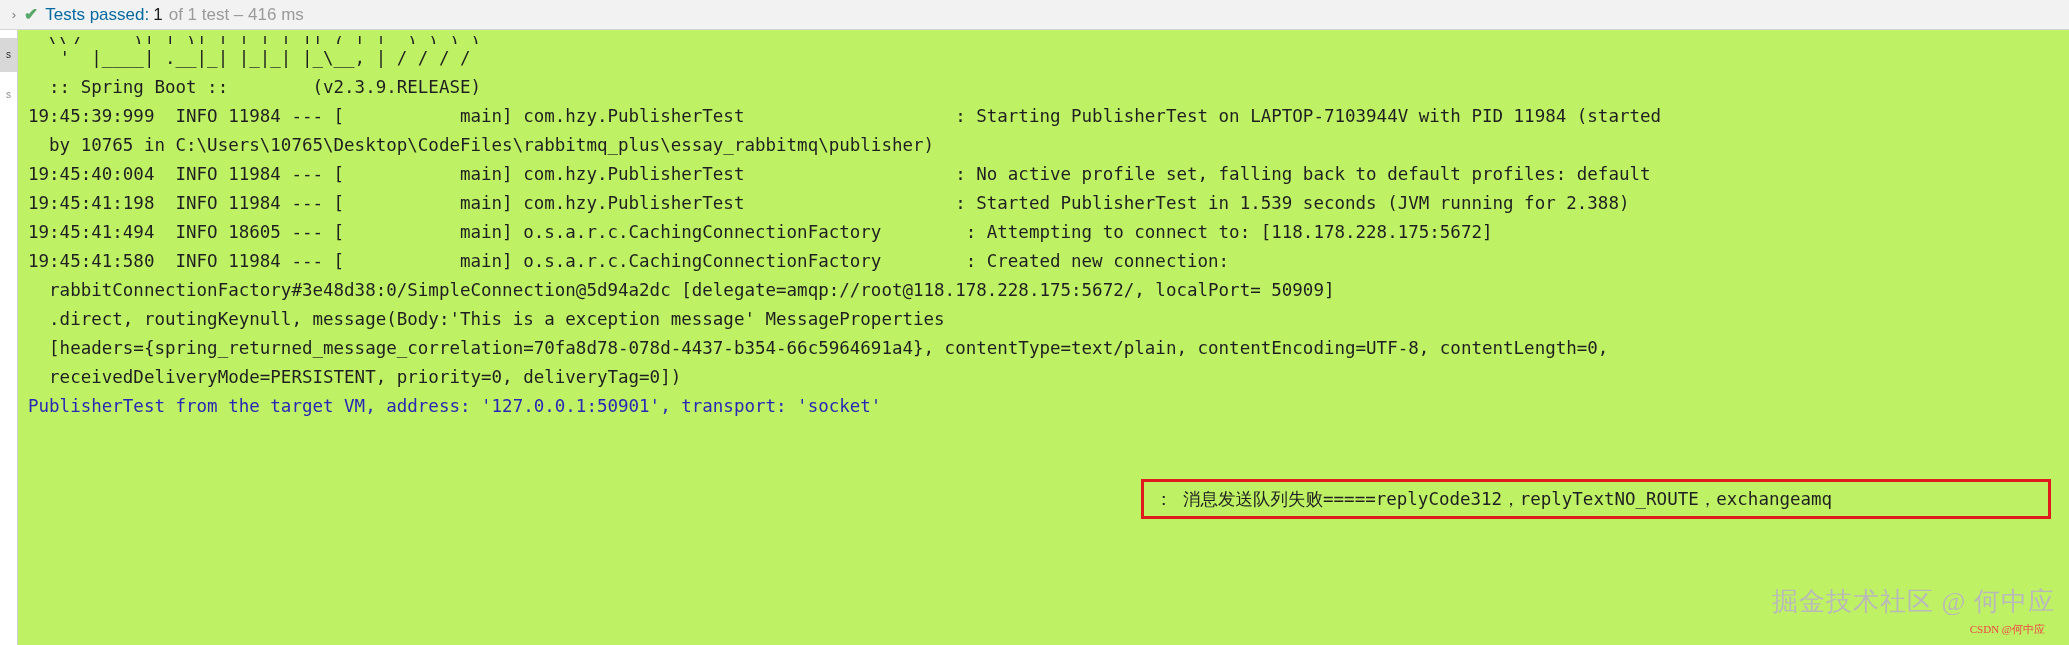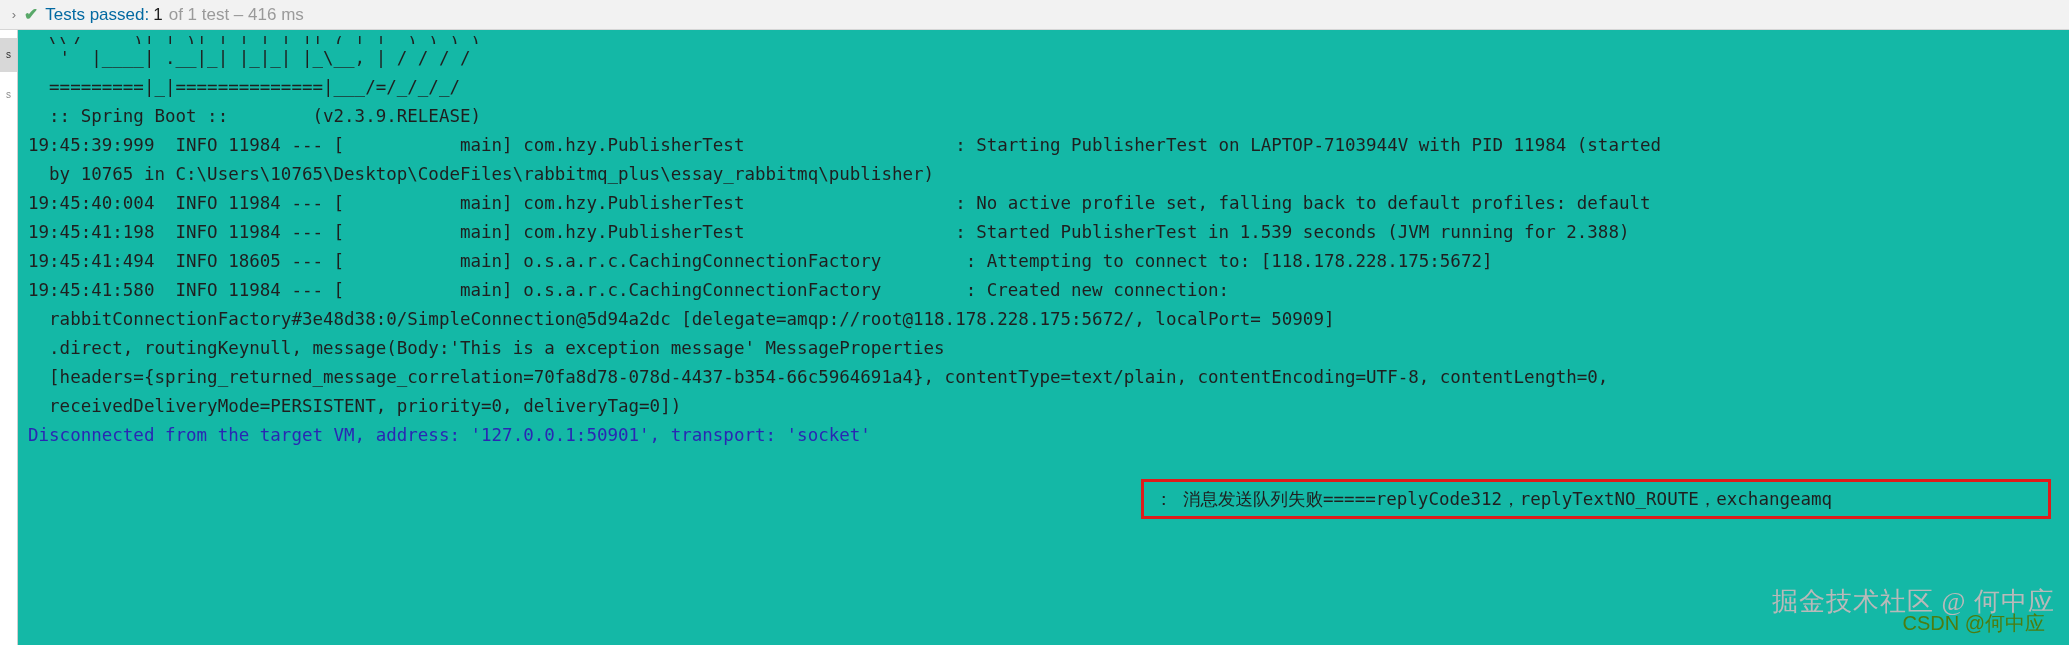--- a/index.html
+++ b/index.html
@@ -86,21 +86,21 @@
     width: 1px;
     flex: 0 0 1px;
     background: #cfcfcf;
   }
 
   
   .console {
     flex: 1 1 auto;
     position: relative;
     padding: 0 0 0 10px;
-    background: #14b8a6;
+    background: #bef264;
     overflow: hidden;
   }
   .line {
     font-size: 17.5px;
     line-height: 29px;
     white-space: pre;
     color: #1f1f1f;
     letter-spacing: 0px;
   }
   .line.blue { color: #2a27b3; }
@@ -136,23 +136,23 @@
     font-family: Liberation Serif, serif;
     font-size: 26px;
     color: #b9b9b9;
     letter-spacing: 1px;
     white-space: nowrap;
   }
   .wm-sub {
     position: absolute;
     right: 24px;
     bottom: 8px;
-    font-family: Liberation Sans, sans-serif;
-    font-size: 20px;
-    color: #4d7c0f;
+    font-family: Liberation Serif, serif;
+    font-size: 11px;
+    color: #ef4444;
     white-space: nowrap;
   }
 </style>
 </head>
 <body>
 
 <div class="test-bar">
   <span class="chev">›</span>
   <span class="check">✔</span>
   <span class="tb-strong">Tests passed:</span>
@@ -165,34 +165,33 @@
   <div class="gutter">
     <div class="gtab sel">s</div>
     <div class="gtab plain">s</div>
   </div>
 
   <div class="rule"></div>
 
   <div class="console">
     <div class="line clip-top">  \\/  ___)| |_)| | | | | || (_| |  ) ) ) )</div>
     <div class="line">   '  |____| .__|_| |_|_| |_\__, | / / / /</div>
-    <div class="line">  =========|_|==============|___/=/_/_/_/</div>
     <div class="line">  :: Spring Boot ::        (v2.3.9.RELEASE)</div>
     <div class="line"></div>
     <div class="line">19:45:39:999  INFO 11984 --- [           main] com.hzy.PublisherTest                    : Starting PublisherTest on LAPTOP-7103944V with PID 11984 (started</div>
     <div class="line">  by 10765 in C:\Users\10765\Desktop\CodeFiles\rabbitmq_plus\essay_rabbitmq\publisher)</div>
     <div class="line">19:45:40:004  INFO 11984 --- [           main] com.hzy.PublisherTest                    : No active profile set, falling back to default profiles: default</div>
     <div class="line">19:45:41:198  INFO 11984 --- [           main] com.hzy.PublisherTest                    : Started PublisherTest in 1.539 seconds (JVM running for 2.388)</div>
     <div class="line">19:45:41:494  INFO 18605 --- [           main] o.s.a.r.c.CachingConnectionFactory        : Attempting to connect to: [118.178.228.175:5672]</div>
     <div class="line">19:45:41:580  INFO 11984 --- [           main] o.s.a.r.c.CachingConnectionFactory        : Created new connection:</div>
     <div class="line">  rabbitConnectionFactory#3e48d38:0/SimpleConnection@5d94a2dc [delegate=amqp://root@118.178.228.175:5672/, localPort= 50909]</div>
     <div class="line">  .direct, routingKeynull, message(Body:'This is a exception message' MessageProperties</div>
     <div class="line">  [headers={spring_returned_message_correlation=70fa8d78-078d-4437-b354-66c5964691a4}, contentType=text/plain, contentEncoding=UTF-8, contentLength=0,</div>
     <div class="line">  receivedDeliveryMode=PERSISTENT, priority=0, deliveryTag=0])</div>
-    <div class="line blue">Disconnected from the target VM, address: '127.0.0.1:50901', transport: 'socket'</div>
+    <div class="line blue">PublisherTest from the target VM, address: '127.0.0.1:50901', transport: 'socket'</div>
   </div>
 
   <div class="error-text">： 消息发送队列失败=====replyCode312，replyTextNO_ROUTE，exchangeamq</div>
   <div class="error-box"></div>
 
   <div class="wm-main">掘金技术社区 @ 何中应</div>
   <div class="wm-sub">CSDN @何中应</div>
 </div>
 
 </body></html>

